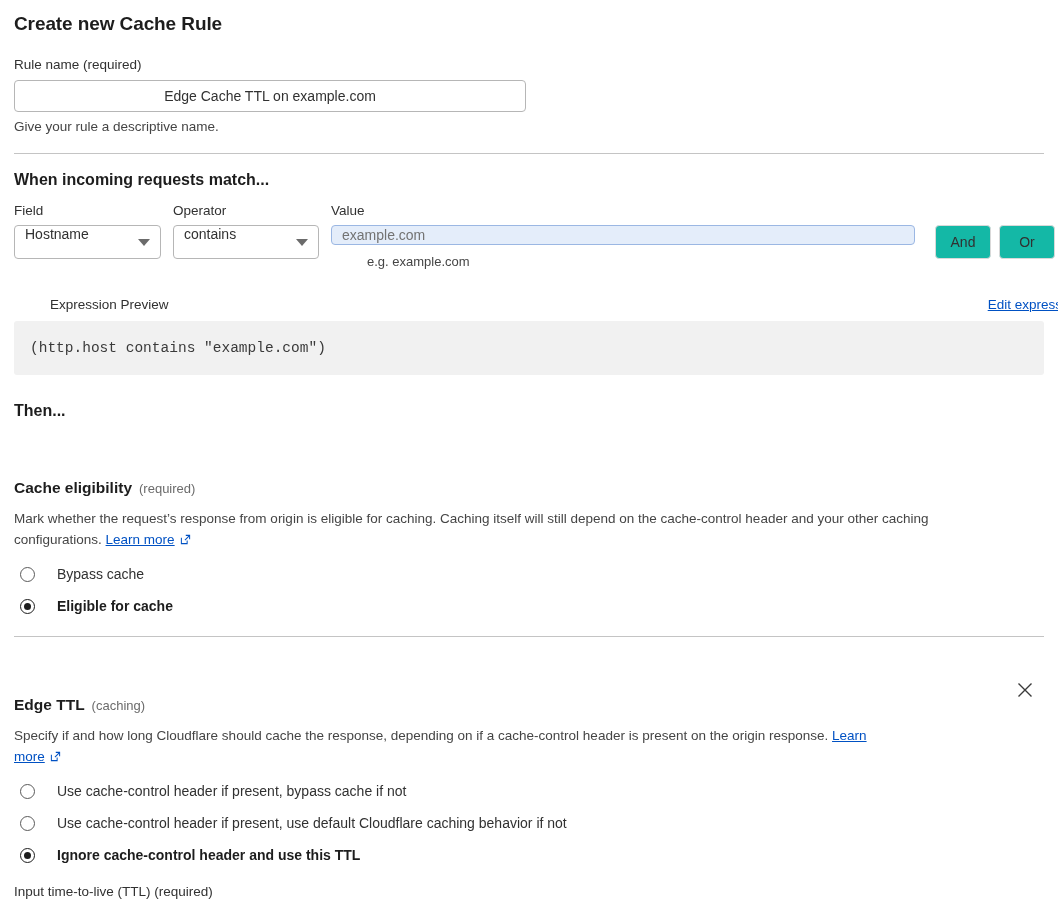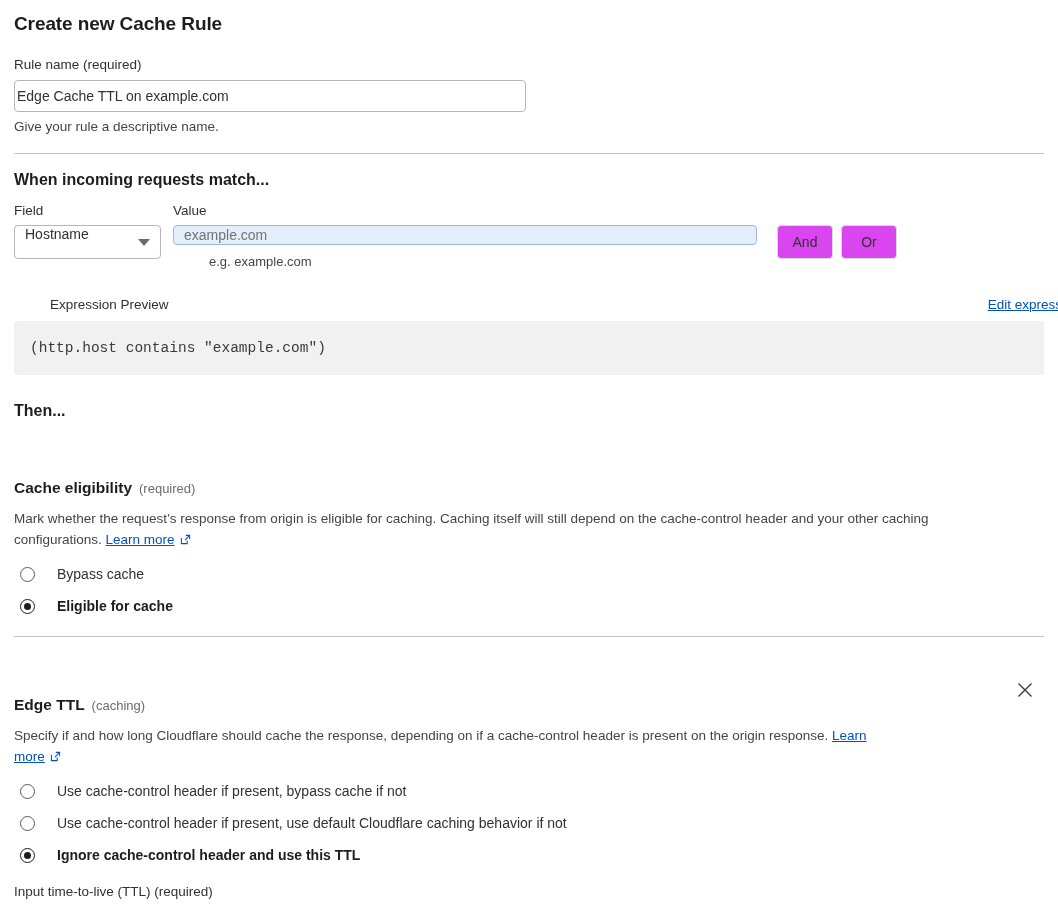--- a/index.html
+++ b/index.html
@@ -52,20 +52,21 @@
     width: 512px;
     height: 32px;
     border: 1px solid #b6b6b6;
     border-radius: 4px;
     background: #fff;
     font-family: "Liberation Sans", sans-serif;
     font-size: 14px;
     color: #313131;
     padding: 0 2px;
     outline: none;
+    text-align: center;
   }
 
   hr.divider {
     border: 0;
     border-top: 1px solid #c4c4c4;
     margin: 0;
     width: 1030px;
   }
 
   .section-head {
@@ -133,21 +134,21 @@
     margin-top: 9px;
     line-height: 15px;
     margin-left: 36px;
   }
   .logic-btns { display: flex; margin-left: 8px; margin-top: 22px; }
   .logic-btn {
     height: 34px;
     min-width: 56px;
     padding: 0 14px;
     border: 1px solid #d9d9d9;
-    background: #d946ef;
+    background: #14b8a6;
     border-radius: 4px;
     font-family: "Liberation Sans", sans-serif;
     font-size: 14px;
     color: #313131;
     cursor: pointer;
     margin-left: 8px;
   }
   .logic-btn:first-child { margin-left: 0; }
 
   
@@ -320,20 +321,27 @@
     <div class="cond-row">
 
       <div class="cond-col">
         <div class="col-label">Field</div>
         <div class="select-box field-w">
           <span>Hostname</span>
           <span class="caret"></span>
         </div>
       </div>
 
+      <div class="cond-col">
+        <div class="col-label">Operator</div>
+        <div class="select-box op-w">
+          <span>contains</span>
+          <span class="caret"></span>
+        </div>
+      </div>
 
       <div class="cond-col">
         <div class="col-label">Value</div>
         <input class="value-input" type="text" value="example.com" style="">
         <div class="value-hint">e.g. example.com</div>
       </div>
 
       <div class="logic-btns">
         <button class="logic-btn">And</button>
         <button class="logic-btn">Or</button>

